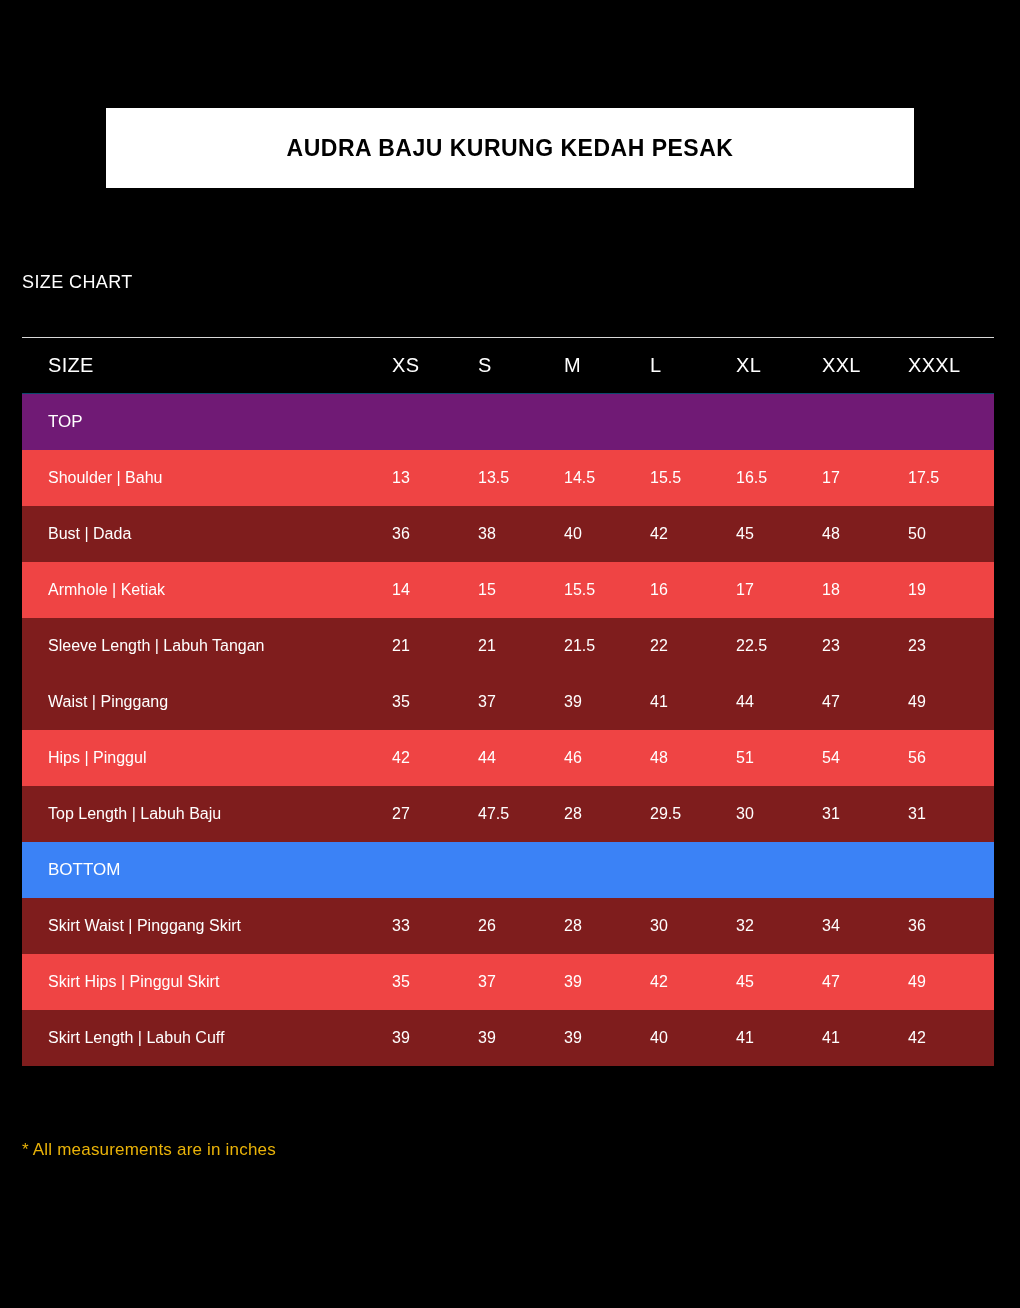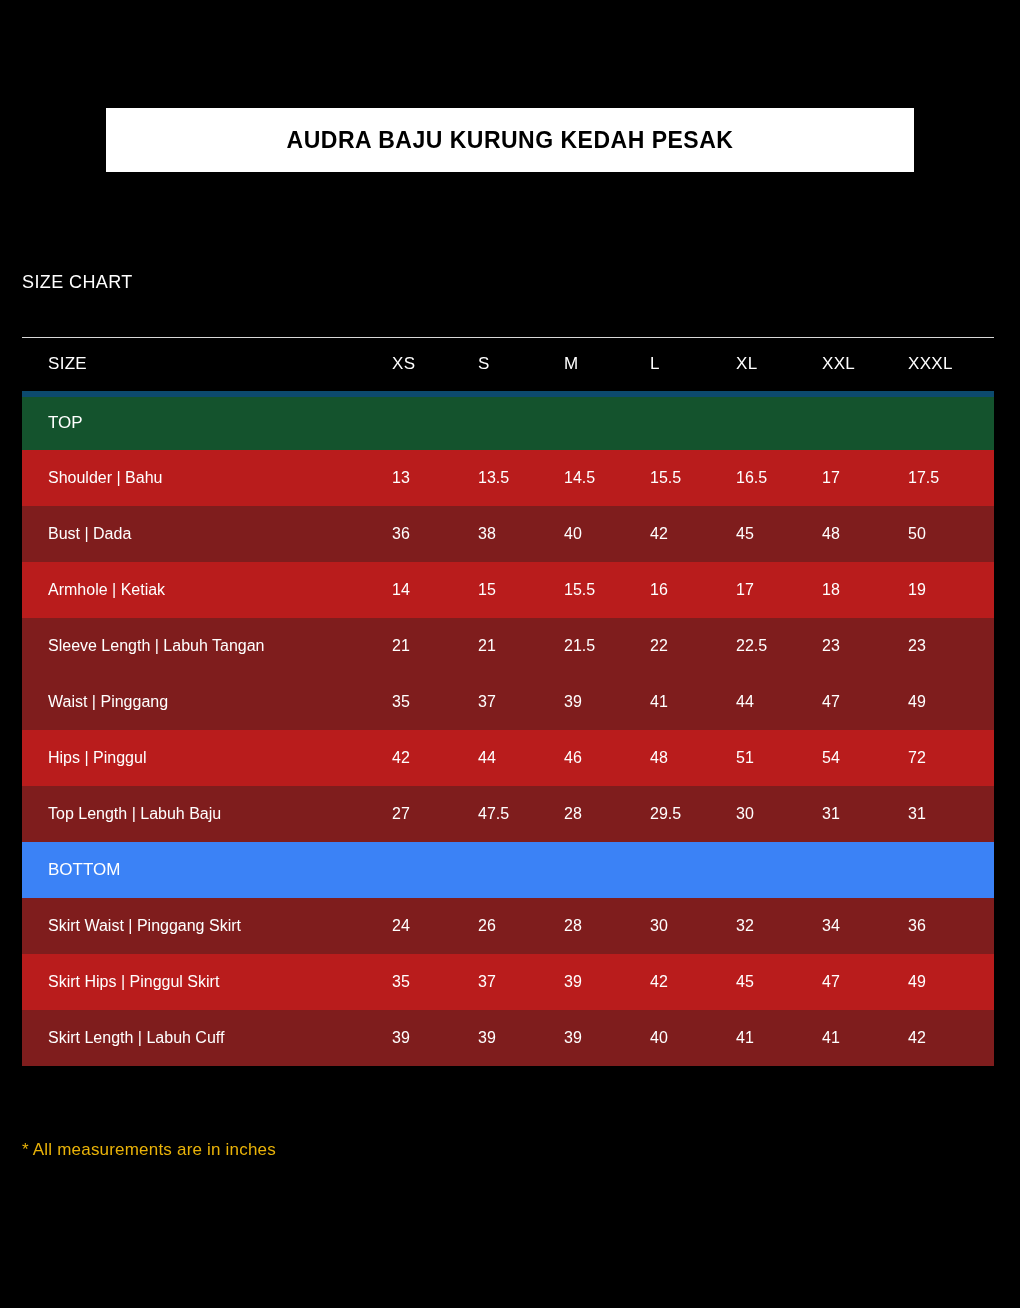--- a/index.html
+++ b/index.html
@@ -22,21 +22,21 @@
     height: 1308px;
     position: relative;
   }
 
   
   .banner {
     position: absolute;
     left: 106px;
     top: 108px;
     width: 808px;
-    height: 64px;
+    height: 80px;
     background: #ffffff;
     display: flex;
     align-items: center;
     justify-content: center;
   }
   .banner-title {
     color: #000000;
     font-size: 23px;
     font-weight: bold;
     letter-spacing: 0.5px;
@@ -74,44 +74,44 @@
     text-align: left;
     vertical-align: middle;
     color: #ffffff;
   }
 
   col.c-label { width: 370px; }
   col.c-size  { width: 86px; }
 
   tr.header-row td {
     height: 56px;
-    font-size: 17px;
+    font-size: 20px;
     border-top: 1px solid #d8d8d8;
-    border-bottom: 6px solid #0c4a6e;
+    border-bottom: 1px solid #0c4a6e;
     letter-spacing: 0.3px;
   }
   tr.header-row td.label { padding-left: 26px; }
 
   tr.group-row td {
     height: 56px;
     font-size: 17px;
-    background: #14532d;
+    background: #701a75;
   }
   tr.group-row.plain td {
     background: #3b82f6;
   }
   tr.group-row td.label { padding-left: 26px; }
 
   tr.data-row td {
     height: 56px;
     font-size: 16px;
   }
   tr.data-row td.label { padding-left: 26px; }
   tr.data-row.alt td { background: #7f1d1d; }
-  tr.data-row.plain td { background: #b91c1c; }
+  tr.data-row.plain td { background: #ef4444; }
 
   td.val { font-size: 16px; }
 
   .footnote {
     position: absolute;
     left: 22px;
     top: 1140px;
     font-size: 17px;
     color: #eab308;
     letter-spacing: 0.2px;
@@ -213,21 +213,21 @@
             <td class="val">49</td>
           </tr>
           <tr class="data-row plain">
             <td class="label">Hips | Pinggul</td>
             <td class="val">42</td>
             <td class="val">44</td>
             <td class="val">46</td>
             <td class="val">48</td>
             <td class="val">51</td>
             <td class="val">54</td>
-            <td class="val">72</td>
+            <td class="val">56</td>
           </tr>
           <tr class="data-row alt">
             <td class="label">Top Length | Labuh Baju</td>
             <td class="val">27</td>
             <td class="val">47.5</td>
             <td class="val">28</td>
             <td class="val">29.5</td>
             <td class="val">30</td>
             <td class="val">31</td>
             <td class="val">31</td>
@@ -237,21 +237,21 @@
             <td class="val"></td>
             <td class="val"></td>
             <td class="val"></td>
             <td class="val"></td>
             <td class="val"></td>
             <td class="val"></td>
             <td class="val"></td>
           </tr>
           <tr class="data-row alt">
             <td class="label">Skirt Waist | Pinggang Skirt</td>
-            <td class="val">24</td>
+            <td class="val">33</td>
             <td class="val">26</td>
             <td class="val">28</td>
             <td class="val">30</td>
             <td class="val">32</td>
             <td class="val">34</td>
             <td class="val">36</td>
           </tr>
           <tr class="data-row plain">
             <td class="label">Skirt Hips | Pinggul Skirt</td>
             <td class="val">35</td>

